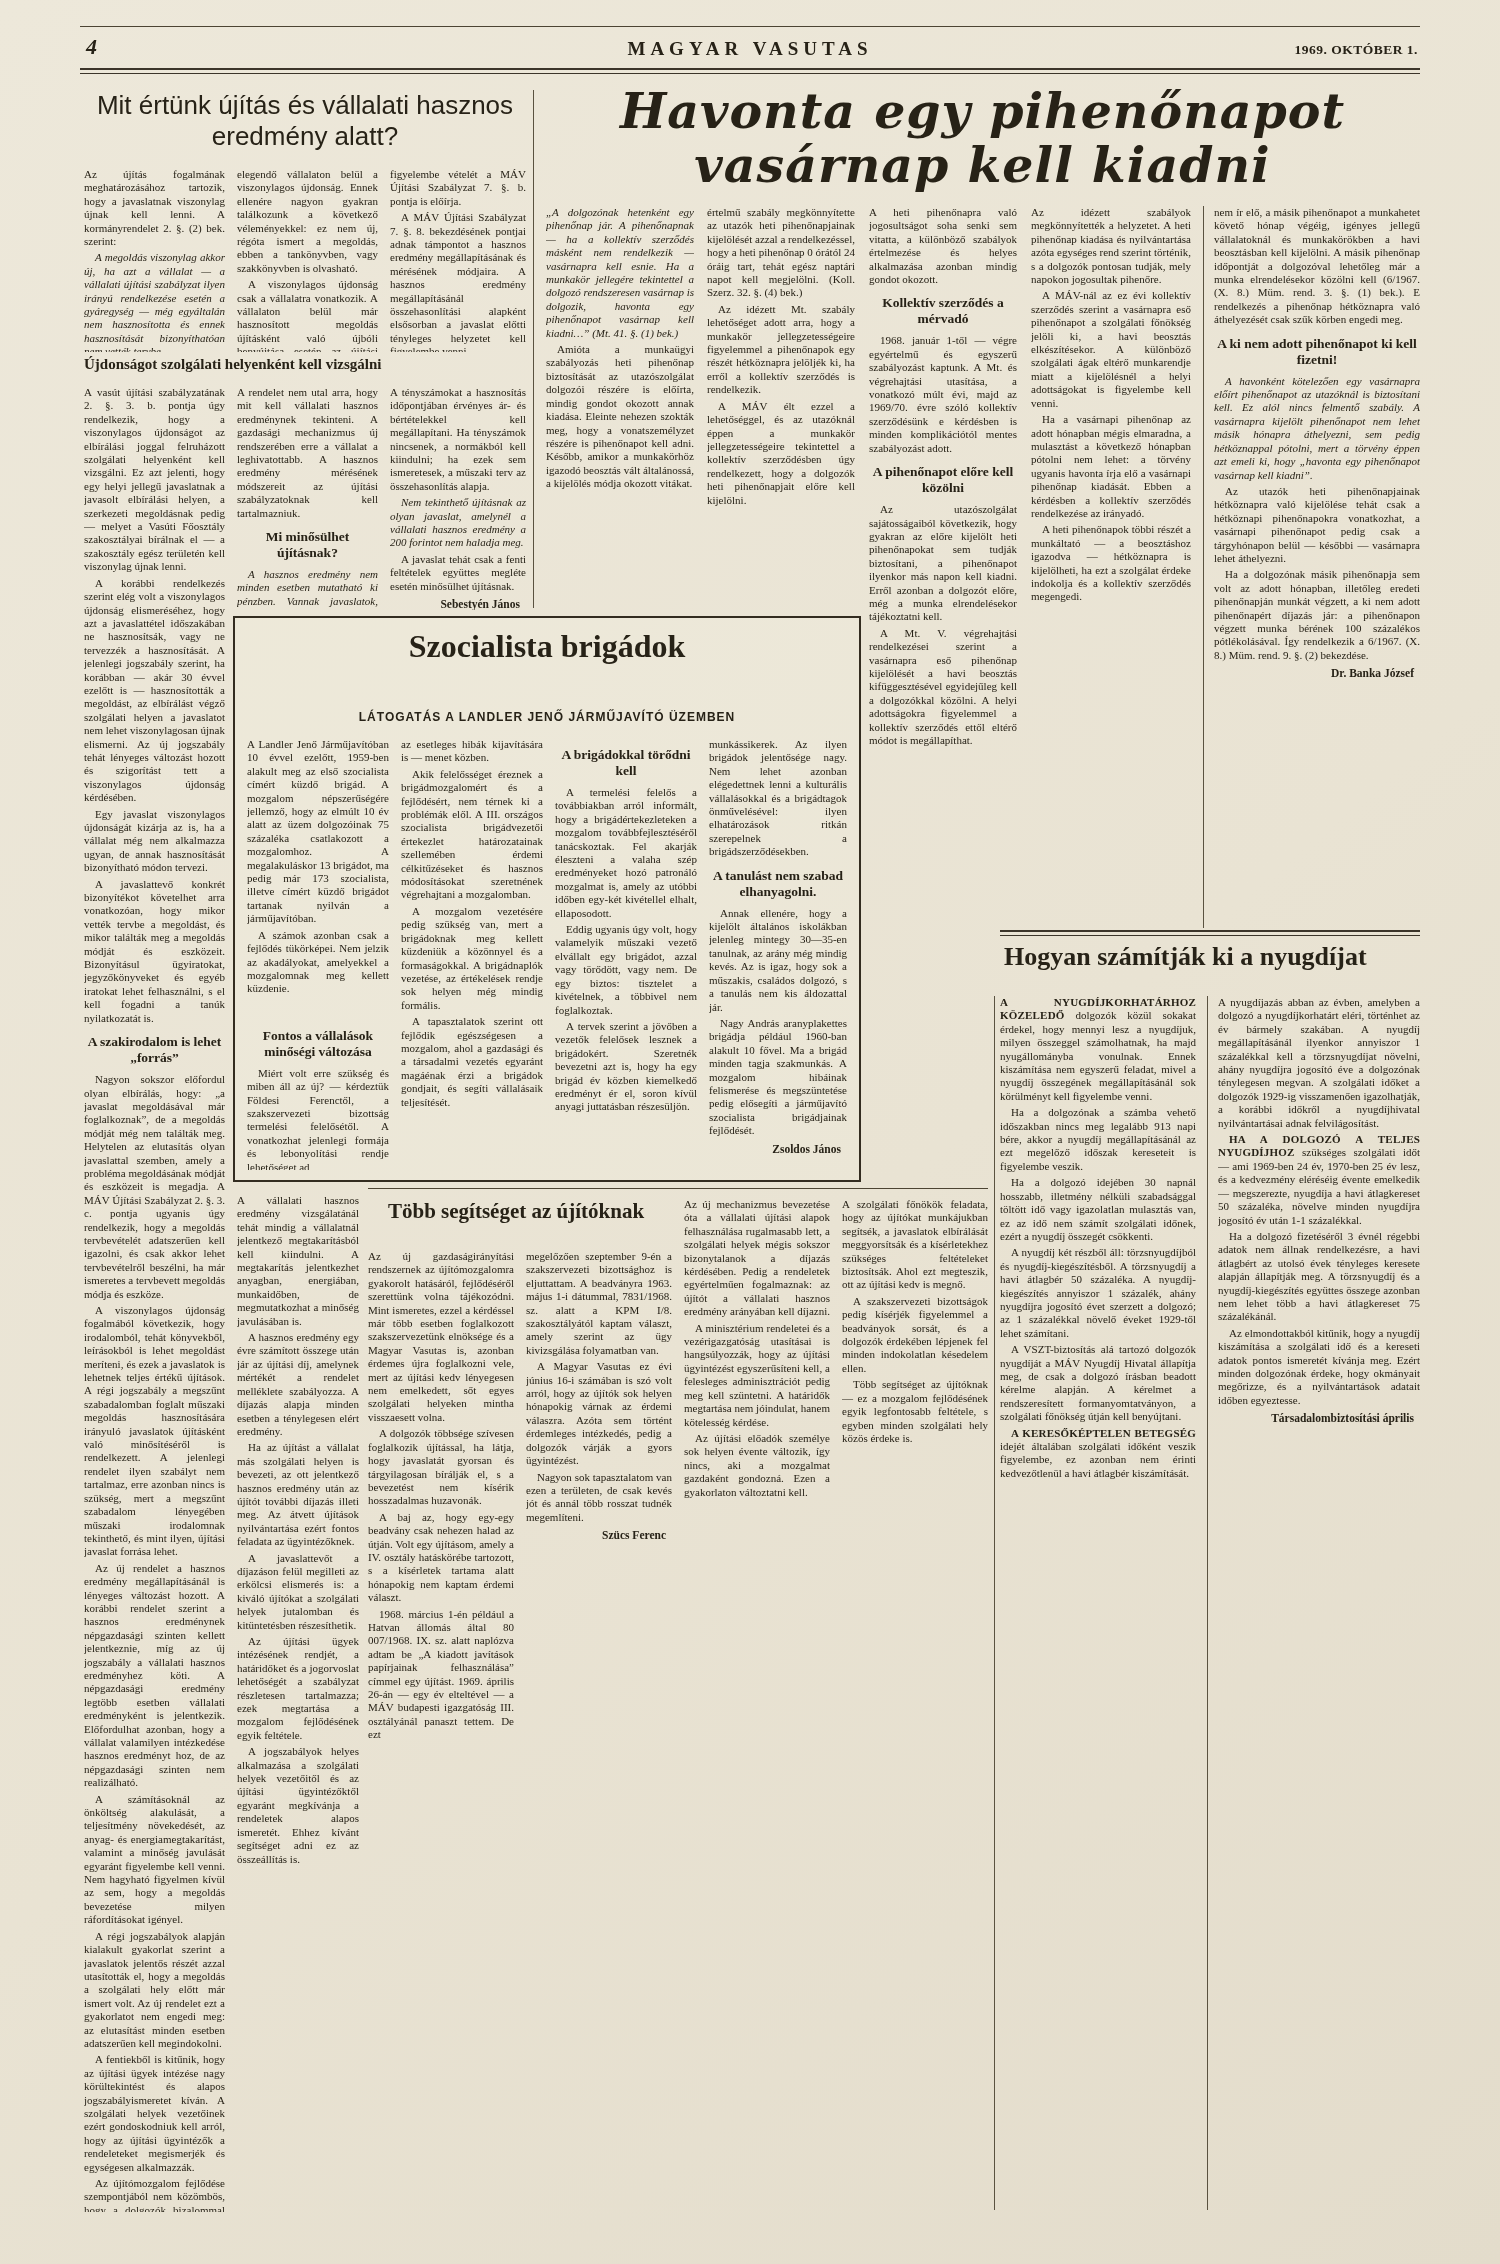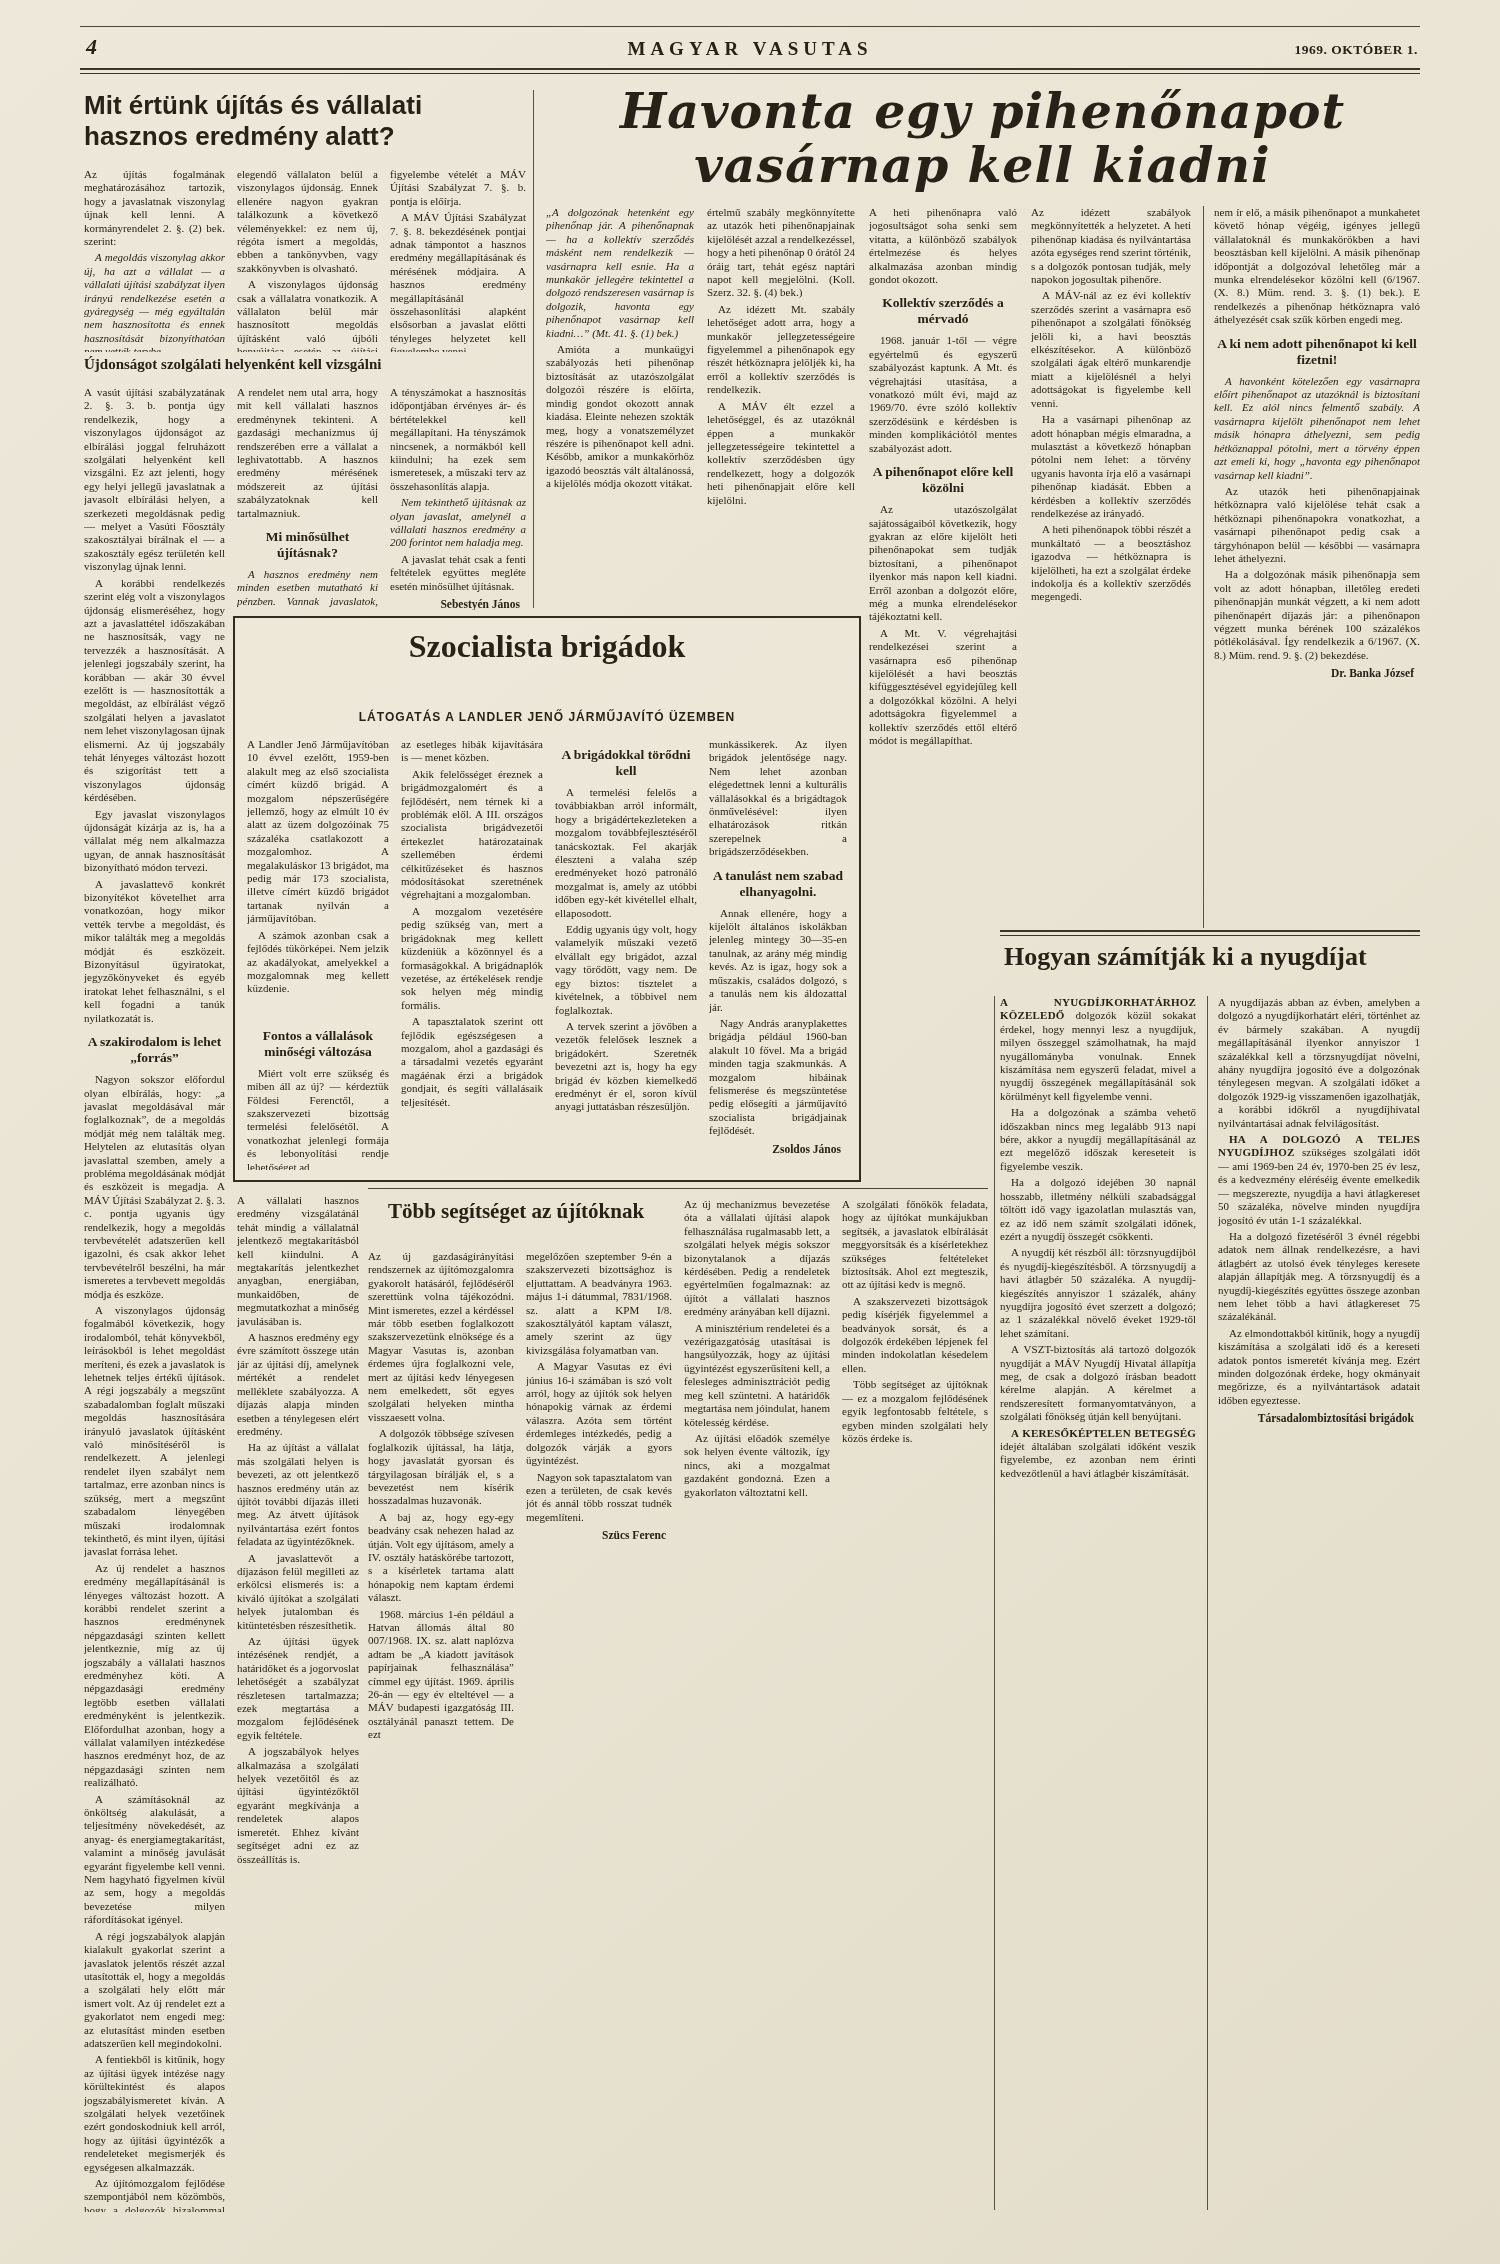--- a/index.html
+++ b/index.html
@@ -18,22 +18,22 @@
   .hrule{position:absolute;height:1px;background:#4c4433;}
   .double{border-top:2.5px solid #3c352a;border-bottom:1px solid #3c352a;height:3px;background:none;}
 
   
   #page-number{position:absolute;left:86px;top:34px;font-size:22px;font-weight:700;font-style:italic;}
   #masthead{position:absolute;left:0;right:0;top:38px;text-align:center;font-weight:700;
             font-size:19px;letter-spacing:5px;}
   #issue-date{position:absolute;right:82px;top:42px;font-weight:700;font-size:13.5px;letter-spacing:.5px;}
 
   
-  #inno-title{position:absolute;left:84px;top:90px;width:442px;
-              font-family:"Liberation Sans","DejaVu Sans",sans-serif;font-weight:700;
+  #inno-title{position:absolute;left:84px;top:90px;width:442px;text-align:center;
+              font-family:"Liberation Sans","DejaVu Sans",sans-serif;font-weight:400;
               font-size:26px;line-height:31px;}
   #inno-xhead{position:absolute;left:84px;top:356px;width:442px;font-weight:700;font-size:15px;}
   #inno-c1t{left:84px;top:168px;width:141px;height:184px;}
   #inno-c2t{left:237px;top:168px;width:141px;height:184px;}
   #inno-c3t{left:390px;top:168px;width:136px;height:184px;}
   #inno-c1m{left:84px;top:386px;width:141px;height:1826px;}
   #inno-c2m{left:237px;top:386px;width:141px;height:224px;}
   #inno-c3m{left:390px;top:386px;width:136px;height:224px;}
   #inno-c2r{left:237px;top:1194px;width:122px;height:1018px;}
 
@@ -236,16 +236,16 @@
       <p class="para">Ha a dolgozó idejében 30 napnál hosszabb, illetmény nélküli szabadsággal töltött idő vagy igazolatlan mulasztás van, ez az idő nem számít szolgálati időnek, ezért a nyugdíj összegét csökkenti.</p>
       <p class="para">A nyugdíj két részből áll: törzsnyugdíjból és nyugdíj-kiegészítésből. A törzsnyugdíj a havi átlagbér 50 százaléka. A nyugdíj-kiegészítés annyiszor 1 százalék, ahány nyugdíjra jogosító évet szerzett a dolgozó; az 1 százalékkal növelő éveket 1929-től lehet számítani.</p>
       <p class="para">A VSZT-biztosítás alá tartozó dolgozók nyugdíját a MÁV Nyugdíj Hivatal állapítja meg, de csak a dolgozó írásban beadott kérelme alapján. A kérelmet a rendszeresített formanyomtatványon, a szolgálati főnökség útján kell benyújtani.</p>
       <p class="para"><b>A KERESŐKÉPTELEN BETEGSÉG </b>idejét általában szolgálati időként veszik figyelembe, ez azonban nem érinti kedvezőtlenül a havi átlagbér kiszámítását.</p>
     </div>
   <div class="col" id="pens-c2">
       <p class="para">A nyugdíjazás abban az évben, amelyben a dolgozó a nyugdíjkorhatárt eléri, történhet az év bármely szakában. A nyugdíj megállapításánál ilyenkor annyiszor 1 százalékkal kell a törzsnyugdíjat növelni, ahány nyugdíjra jogosító éve a dolgozónak ténylegesen megvan. A szolgálati időket a dolgozók 1929-ig visszamenően igazolhatják, a korábbi időkről a nyugdíjhivatal nyilvántartásai adnak felvilágosítást.</p>
       <p class="para"><b>HA A DOLGOZÓ A TELJES NYUGDÍJHOZ </b>szükséges szolgálati időt — ami 1969-ben 24 év, 1970-ben 25 év lesz, és a kedvezmény eléréséig évente emelkedik — megszerezte, nyugdíja a havi átlagkereset 50 százaléka, növelve minden nyugdíjra jogosító év után 1-1 százalékkal.</p>
       <p class="para">Ha a dolgozó fizetéséről 3 évnél régebbi adatok nem állnak rendelkezésre, a havi átlagbért az utolsó évek tényleges keresete alapján állapítják meg. A törzsnyugdíj és a nyugdíj-kiegészítés együttes összege azonban nem lehet több a havi átlagkereset 75 százalékánál.</p>
       <p class="para">Az elmondottakból kitűnik, hogy a nyugdíj kiszámítása a szolgálati idő és a kereseti adatok pontos ismeretét kívánja meg. Ezért minden dolgozónak érdeke, hogy okmányait megőrizze, és a nyilvántartások adatait időben egyeztesse.</p>
-      <div class="sig">Társadalombiztosítási brigádok</div>
+      <div class="sig">Társadalombiztosítási április</div>
     </div>
 
 </div>
 
 </body></html>

